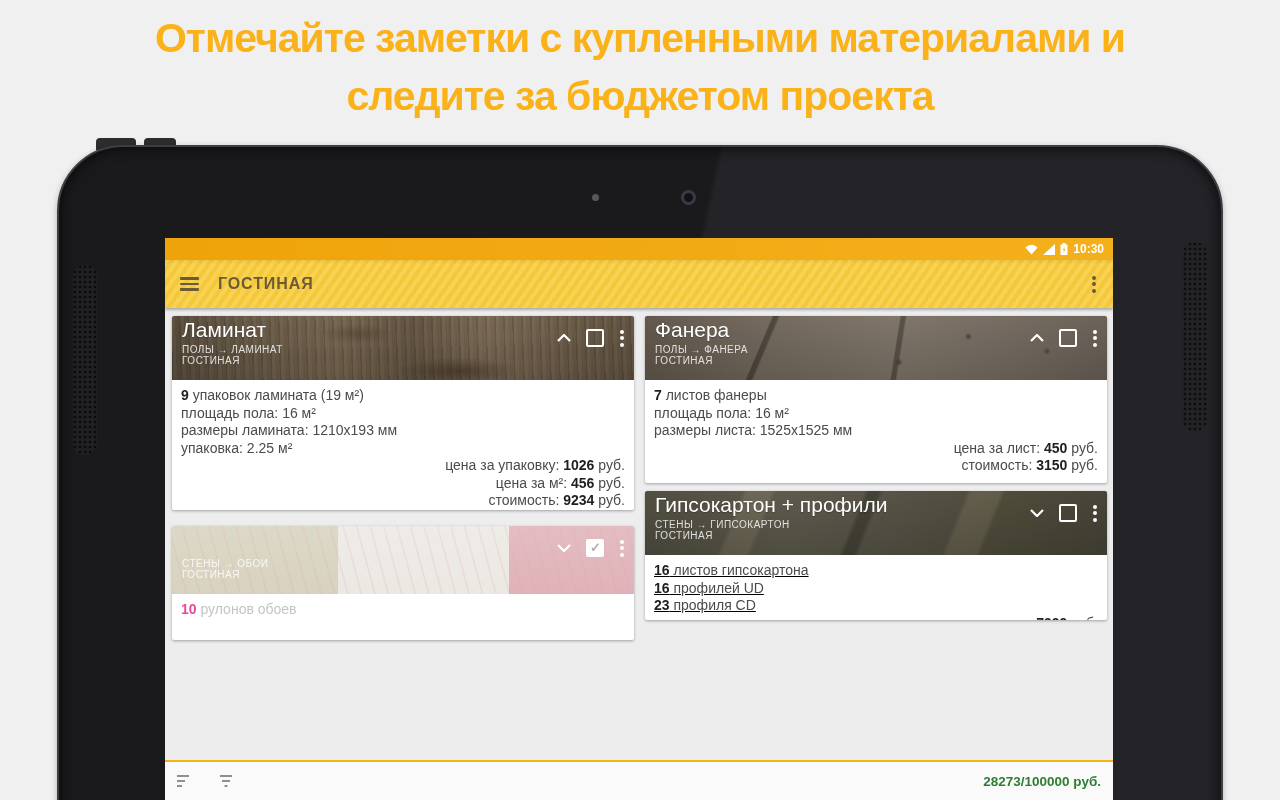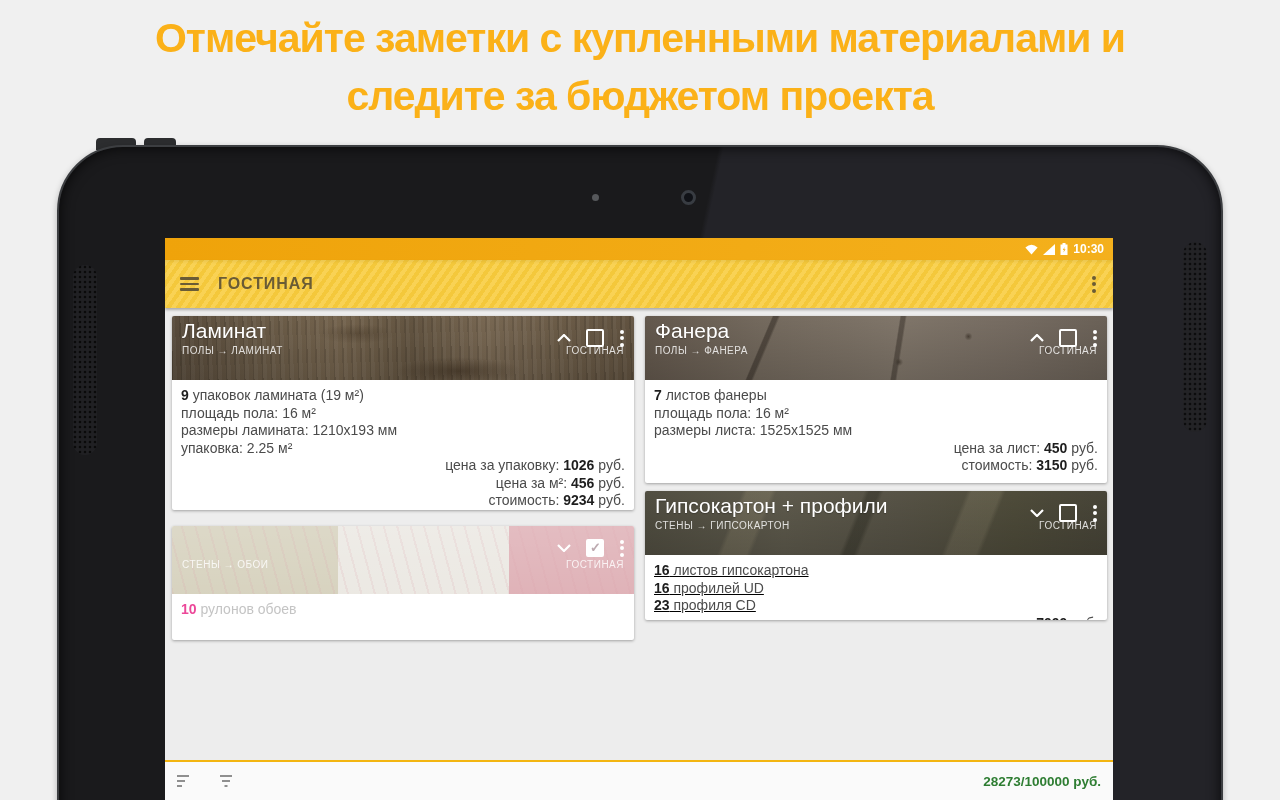--- a/index.html
+++ b/index.html
@@ -97,23 +97,23 @@
       linear-gradient(112deg, transparent 66%, rgba(175,165,135,.22) 67%, rgba(175,165,135,.22) 73%, transparent 74%),
       linear-gradient(90deg,#585547 0%,#666253 30%,#5e5a4c 55%,#55523f 80%,#4e4b3d 100%);
   }
   .hdr-icons{position:absolute;top:9px;right:9px;display:flex;align-items:center;gap:15px;z-index:2;}
   .chev{cursor:pointer;}
   .cb{width:18px;height:18px;border:2px solid #fff;border-radius:2px;box-sizing:border-box;cursor:pointer;}
   .cb.checked{background:#fff;border-color:#fff;position:relative;}
   .cb.checked::after{content:"\2713";position:absolute;left:2px;top:-1px;font-size:13px;font-weight:bold;color:#bdaab0;}
   .dots{padding:2px 1px;cursor:pointer;}
   .dots i{display:block;width:4px;height:4px;border-radius:50%;background:#fff;margin:2.5px 0;}
-  .hdr-bottom{position:absolute;left:10px;right:10px;bottom:24px;z-index:2;}
+  .hdr-bottom{position:absolute;left:10px;right:10px;bottom:14px;z-index:2;}
   .card-title{font-size:21px;font-weight:normal;color:#fff;text-shadow:0 1px 1px rgba(0,0,0,.25);}
-  .hdr-sub{display:flex;justify-content:space-between;font-size:10px;letter-spacing:.5px;color:rgba(255,255,255,.82);margin-top:2px;}
+  .hdr-sub{display:flex;justify-content:space-between;font-size:10px;letter-spacing:.5px;color:rgba(255,255,255,.82);margin-top:2px;flex-direction:column;}
   .card-body{padding:7px 9px 0;font-size:14px;color:#4b4b4b;}
   .line{line-height:17.5px;}
   .line b{color:#1e1e1e;}
   .line.right{text-align:right;}
   .card.faded .card-body{color:#c4c4c4;}
   .card.faded .line b{color:#ec4899;}
   
   .bottombar{
     position:absolute;left:0;bottom:0;width:948px;height:40px;background:#FAFAFA;
     border-top:2px solid #F3B511;box-sizing:border-box;

